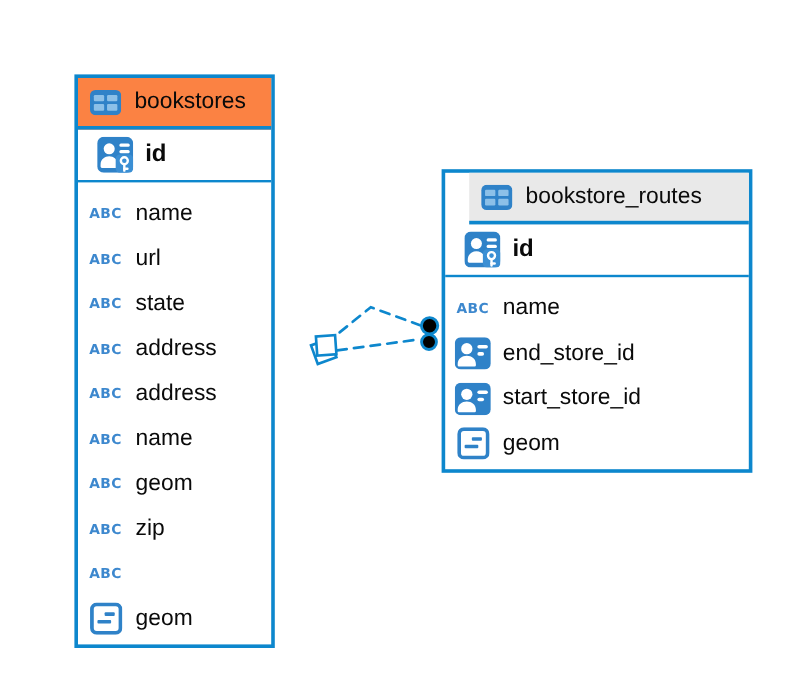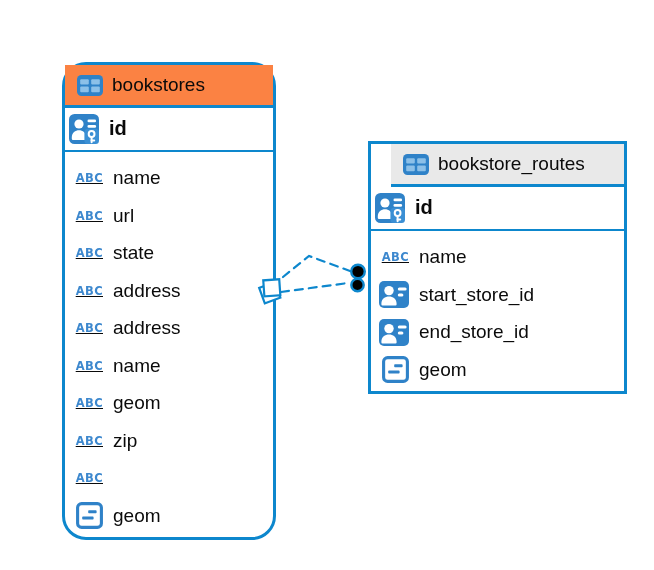--- a/index.html
+++ b/index.html
@@ -17,21 +17,21 @@
     height: 570px;
     background: #ffffff;
   }
   .er-table {
     position: absolute;
     background: #ffffff;
     border: 3.5px solid #0d87cd;
     box-sizing: border-box;
     color: #0a0a0a;
   }
-  .er-table--bookstores { left: 62px; top: 62px; width: 214px; border-radius: 24px; }
+  .er-table--bookstores { left: 62px; top: 62px; width: 167px; }
   .er-table--routes     { left: 368px; top: 141px; width: 259px; }
 
   .er-header {
     height: 40px;
     display: flex;
     align-items: center;
     gap: 9px;
     padding: 0 8px;
     border-bottom: 3px solid #0d87cd;
     font-size: 19px;
@@ -39,42 +39,41 @@
     overflow: hidden;
   }
   .er-header--orange { background: #fb8243; }
   .er-header--gray   { background: #e9e9e9; margin-left: 20px; }
 
   .pk-row {
     height: 41.5px;
     display: flex;
     align-items: center;
     gap: 10px;
-    padding: 0 4px;
+    padding: 0 16px;
     border-bottom: 2.5px solid #0d87cd;
     font-weight: bold;
     font-size: 20px;
   }
   .fields { padding: 8px 0 2px 0; }
   .field-row {
     height: 37.5px;
     display: flex;
     align-items: center;
     gap: 10px;
     padding: 0 8px;
     font-size: 19px;
     white-space: nowrap;
   }
   .icon-box {
     width: 30px;
     min-width: 30px;
     display: flex;
     align-items: center;
-    justify-content: flex-end;
-    text-decoration: underline;
+    justify-content: center;
   }
   .abc-glyph {
     font-size: 11.5px;
     font-weight: 800;
     letter-spacing: 0.4px;
     color: #3d88ce;
     font-family: "DejaVu Sans", sans-serif;
   }
   .overlay-svg {
     position: absolute;
@@ -235,33 +234,33 @@
       <div class="field-row">
         <span class="icon-box">
           <svg width="30" height="27" viewBox="0 0 30 27">
             <rect x="0" y="0" width="30" height="27" rx="5" fill="#2f82c8"></rect>
             <circle cx="10" cy="9.6" r="4.7" fill="#ffffff"></circle>
             <path d="M2.4 22.5 c0-4.6 3.6-7 7.6-7 s7.6 2.4 7.6 7 l0 0.9 a1.1 1.1 0 0 1 -1.1 1.1 l-13 0 a1.1 1.1 0 0 1 -1.1 -1.1 z" fill="#ffffff"></path>
             <rect x="18.8" y="6.4" width="8.8" height="3" rx="1.5" fill="#ffffff"></rect>
             <rect x="18.8" y="12.4" width="5.6" height="3" rx="1.5" fill="#ffffff"></rect>
           </svg>
         </span>
-        <span>start_store_id</span>
+        <span>end_store_id</span>
       </div>
       <div class="field-row">
         <span class="icon-box">
           <svg width="30" height="27" viewBox="0 0 30 27">
             <rect x="0" y="0" width="30" height="27" rx="5" fill="#2f82c8"></rect>
             <circle cx="10" cy="9.6" r="4.7" fill="#ffffff"></circle>
             <path d="M2.4 22.5 c0-4.6 3.6-7 7.6-7 s7.6 2.4 7.6 7 l0 0.9 a1.1 1.1 0 0 1 -1.1 1.1 l-13 0 a1.1 1.1 0 0 1 -1.1 -1.1 z" fill="#ffffff"></path>
             <rect x="18.8" y="6.4" width="8.8" height="3" rx="1.5" fill="#ffffff"></rect>
             <rect x="18.8" y="12.4" width="5.6" height="3" rx="1.5" fill="#ffffff"></rect>
           </svg>
         </span>
-        <span>end_store_id</span>
+        <span>start_store_id</span>
       </div>
       <div class="field-row">
         <span class="icon-box">
           <svg width="27" height="27" viewBox="0 0 27 27">
             <rect x="1.6" y="1.6" width="23.8" height="23.8" rx="4" fill="none" stroke="#2f82c8" stroke-width="3.1"></rect>
             <rect x="12.2" y="8.3" width="8.4" height="3" rx="0.8" fill="#2f82c8"></rect>
             <rect x="6.2" y="14.6" width="11.4" height="3" rx="0.8" fill="#2f82c8"></rect>
           </svg>
         </span>
         <span>geom</span>

